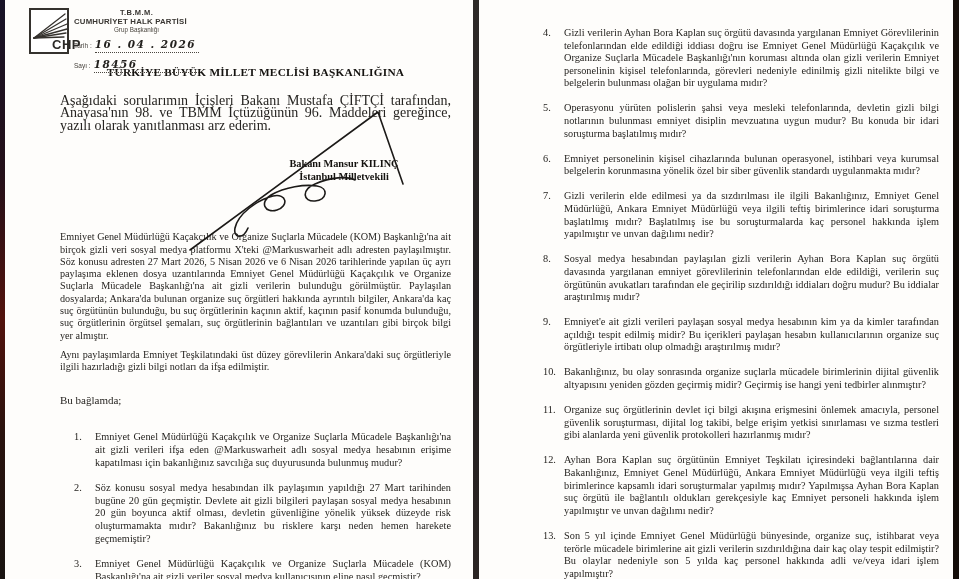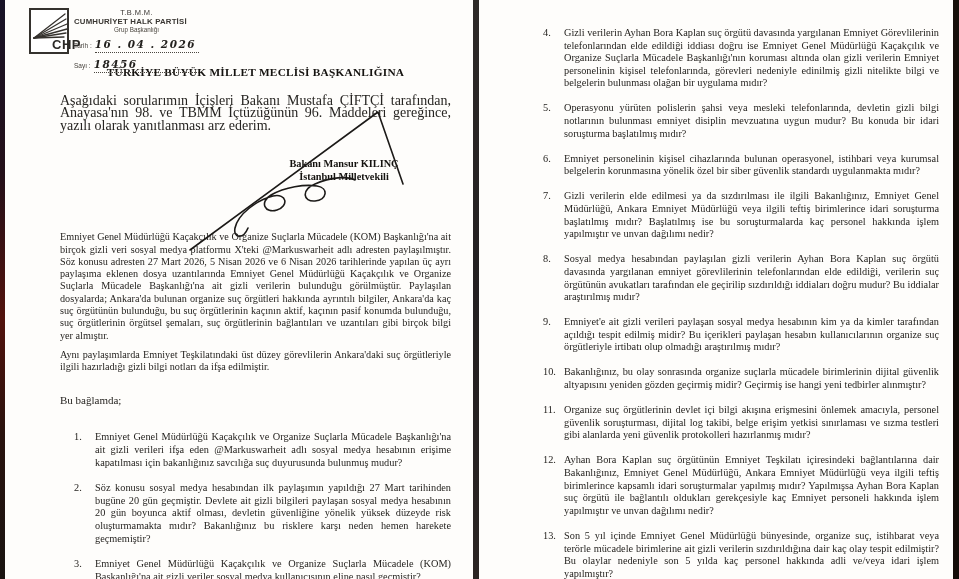--- a/index.html
+++ b/index.html
@@ -13,21 +13,21 @@
   .page{background:#fefdfb;position:relative;box-sizing:border-box;}
   .page.left{width:468px;flex:0 0 468px;padding:8px 22px 0 55px;}
   .page.right{flex:1;padding:27px 14px 0 64px;}
 
   
   .stamp{position:absolute;top:8px;left:24px;display:flex;gap:5px;align-items:flex-start;}
   .chp-box{width:40px;height:46px;border:2px solid #35322e;box-sizing:border-box;position:relative;background:#fff;}
   .chp-box svg{position:absolute;top:1px;left:1px;}
   .chp-text{position:absolute;bottom:0;left:1px;font-family:"Liberation Sans",sans-serif;font-weight:bold;font-size:13px;letter-spacing:.5px;color:#2b2926;padding-left:20px;}
   .stamp-right{font-family:"Liberation Sans",sans-serif;color:#3a3733;}
-  .stamp-right .l1{font-size:7.5px;font-weight:normal;text-align:center;letter-spacing:.4px;}
+  .stamp-right .l1{font-size:7.5px;font-weight:bold;text-align:center;letter-spacing:.4px;}
   .stamp-right .l2{font-size:7.8px;font-weight:bold;letter-spacing:.2px;text-align:left;}
   .stamp-right .l3{font-size:6.3px;text-align:center;color:#4a463f;}
   .stamp-line{display:flex;align-items:baseline;margin-top:1px;}
   .stamp-label{font-size:6.5px;color:#45413b;margin-right:3px;}
   .hand{font-family:"DejaVu Serif",serif;font-style:italic;font-weight:600;font-size:10.5px;letter-spacing:1.5px;color:#23211e;transform:rotate(-1.5deg);}
   .dotline{border-bottom:1px dotted #4a463f;flex:1;min-width:28px;padding:0 3px 0 0;}
 
   
   .doc-title{margin-top:58px;text-align:center;font-weight:bold;font-size:11.3px;letter-spacing:.25px;color:#151310;}
   .intro{margin-top:17px;font-size:14px;line-height:12.4px;text-align:justify;}

